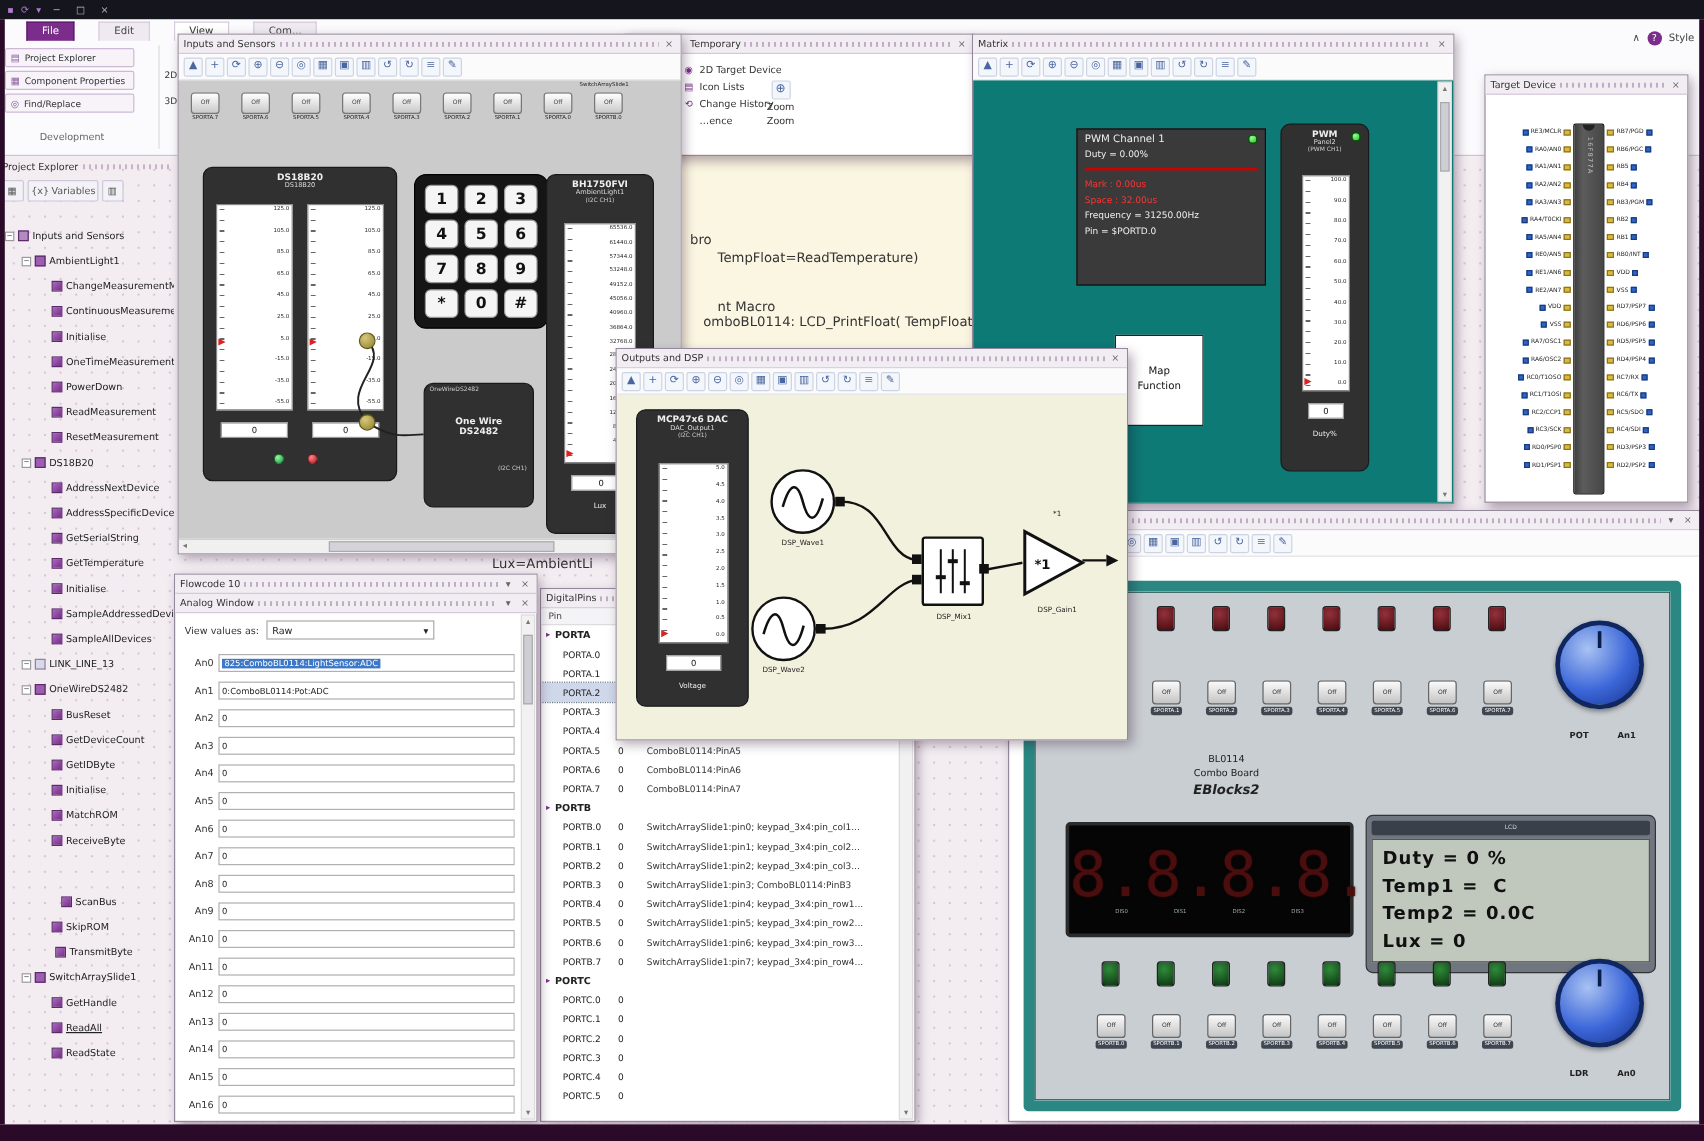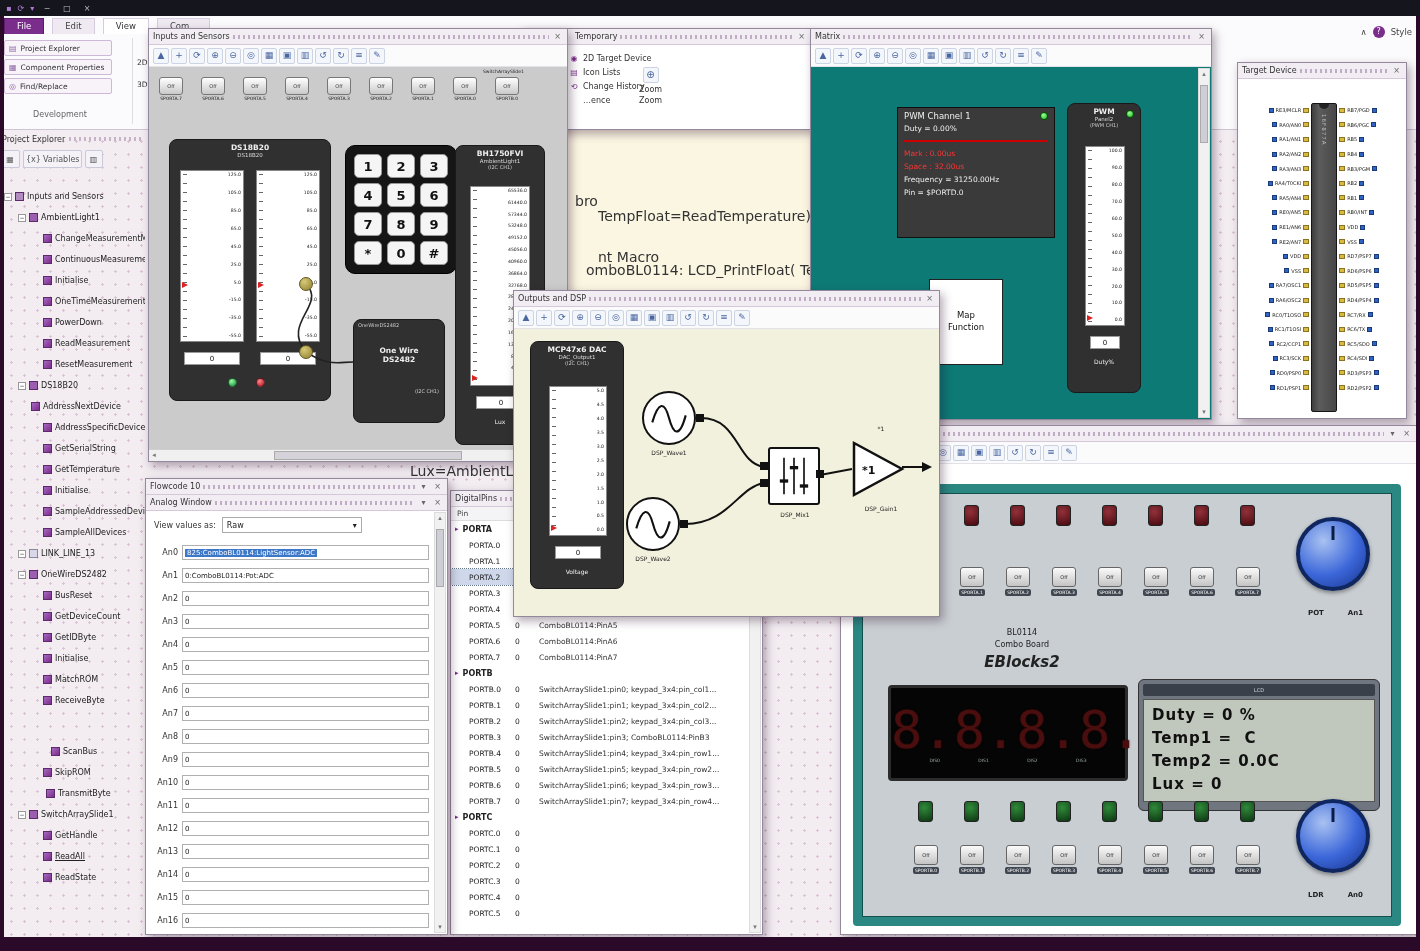--- a/index.html
+++ b/index.html
@@ -11,21 +11,21 @@
 .titlebar{position:absolute;left:0;top:0;width:1420px;height:16px;background:#15151d;color:#ccc;
   display:flex;align-items:center;padding:0 6px;gap:6px;font-size:8px;z-index:70}
 .titlebar .title{flex:1;text-align:center;color:#cfcfd6}
 .qicon{font-size:8px;color:#b07ad0}
 .winbtn{width:14px;text-align:center;color:#bbb;font-size:8px}
 .statusbar{position:absolute;left:0;bottom:0;width:1420px;height:14px;background:#2b0a29;z-index:70}
 .edge{position:absolute;top:16px;bottom:14px;width:4px;background:#2b0a29;z-index:69}
 .edge.l{left:0}.edge.r{right:0}
 
 .ribbon{position:absolute;left: 0;top:16px;width:1420px;height:114px;background:#fbfafc;border-bottom:1px solid #cfc3d6;z-index:1}
-.tabs{position:absolute;left:4px;top:2px;display:flex;gap:8px}
+.tabs{position:absolute;left:22px;top:2px;display:flex;gap:20px}
 .tab{height:16px;padding:2px 12px;font-size:8.5px;color:#444;background:#efeaf2;border:1px solid #d8cbdd;border-bottom:none}
 .tab.accent{background:#7b2d8b;color:#fff;border-color:#5d1a6b}
 .tab.active{background:#fff;color:#333}
 .rbtns{position:absolute;left:4px;top:24px;display:flex;flex-direction:column;gap:3px}
 .rbtn{display:flex;align-items:center;gap:4px;width:108px;height:16px;border:1px solid #cdb9d6;background:#f7f3f9;font-size:7.5px;color:#333;padding:0 4px;border-radius:2px;white-space:nowrap;overflow:hidden}
 .rbtn .ric{color:#8a5fa0;font-size:8px}
 .groupl{position:absolute;left:0;top:94px;width:120px;text-align:center;font-size:8px;color:#666}
 .rsep{position:absolute;left:132px;top:22px;width:1px;height:86px;background:#ddd}
 .sideitem{position:absolute;font-size:7.5px;color:#333}
 .stylebox{position:absolute;right:8px;top:26px;display:flex;gap:6px;align-items:center;font-size:8.5px;color:#444;z-index:2}
@@ -39,21 +39,21 @@
 .trow{height:21px;display:flex;align-items:center;gap:3px;font-size:8px;color:#222;white-space:nowrap}
 .texp{width:8px;height:8px;border:1px solid #999;background:#fff;font-size:6px;line-height:6px;text-align:center;color:#333;flex:none}
 .texp::before{content:"−"}
 .trow[data-type="macro"] .texp{visibility:hidden}
 .ticon{width:9px;height:9px;flex:none;border:1px solid #5a2a6a;background:linear-gradient(135deg,#a66abf,#7b2d8b)}
 .trow[data-type="root"] .ticon{background:#b08cc0}
 .trow[data-type="folder"] .ticon{background:#9c5fb0}
 .trow[data-type="link"] .ticon{background:#d8d8e8;border-color:#889}
 
 .flowbg{position:absolute;left:520px;top:130px;width:292px;height:345px;background:#fbf6e2;border-left:1px solid #ddd2ae;z-index:2}
-.frag{position:absolute;font-size:14px;color:#333;z-index:6;white-space:nowrap}
+.frag{position:absolute;font-size:11px;color:#333;z-index:6;white-space:nowrap}
 
 .panel{position:absolute;background:#fff;border:1px solid #94889c;box-shadow:3px 4px 9px rgba(40,10,40,.35);display:flex;flex-direction:column}
 .pcap{height:16px;background:#f2edf3;border-bottom:1px solid #d5c8da;display:flex;align-items:center;padding:0 4px;font-size:8px;color:#333;flex:none;gap:3px;white-space:nowrap}
 .pdots{flex:1;height:4px;background:repeating-linear-gradient(90deg,#bfaec3 0 2px,transparent 2px 5px)}
 .pbtn{width:11px;text-align:center;color:#666;font-size:8px}
 .ptool{height:22px;background:#fbfbfc;border-bottom:1px solid #e2e2e8;display:flex;align-items:center;padding:0 4px;gap:2px;flex:none}
 .tbtn{width:16px;height:16px;border:1px solid #ccd4e4;background:#f3f6fb;color:#4a66a0;font-size:9px;line-height:13px;text-align:center;border-radius:2px;flex:none}
 .pbody{flex:1;position:relative;overflow:hidden}
 .hscroll{height:12px;background:#f0f0f0;border-top:1px solid #cfcfcf;position:relative;flex:none;font-size:7px;color:#777}
 .hthumb{position:absolute;left:30%;top:1px;height:9px;width:45%;background:#d5d2da;border:1px solid #aaa}
@@ -138,21 +138,21 @@
 .bled.red{background:radial-gradient(circle at 40% 30%,#93313a,#47090f)}
 .bled.green{background:radial-gradient(circle at 40% 30%,#2f8a3a,#0d3512)}
 .bswrow{position:absolute;display:flex;gap:22px}
 .bswitem{display:flex;flex-direction:column;align-items:center;width:24px}
 .bsw{width:24px;height:20px;border:1px solid #666;border-radius:3px;background:linear-gradient(#fbfbfb,#c4c4c4);font-size:5px;color:#333;display:flex;align-items:center;justify-content:center}
 .bswlab{margin-top:2px;font-size:4.5px;color:#fff;background:#3f4650;padding:1px 2px;border-radius:2px;white-space:nowrap}
 .knob{position:absolute;border-radius:50%;width:74px;height:74px;background:radial-gradient(circle at 35% 30%,#a9c2f2,#3c67d9 55%,#16318b);border:4px solid #10265f;box-shadow:0 2px 4px rgba(0,0,0,.4)}
 .knob::after{content:"";position:absolute;left:50%;top:5px;width:3px;height:14px;background:#0a1c4a;transform:translateX(-50%)}
 .klabels{position:absolute;display:flex;gap:24px;font-size:7px;font-weight:bold;color:#222}
 .bname{position:absolute;text-align:center;font-size:8px;color:#222;line-height:1.5}
-.brand{font-style:italic;font-weight:bold;font-size:15px}
+.brand{font-style:italic;font-weight:bold;font-size:11px}
 .sevenseg{position:absolute;background:#050505;border:3px solid #2b2b2b;border-radius:4px;display:flex;flex-direction:column;justify-content:center}
 .segrow{display:flex;justify-content:space-evenly;width:100%}
 .segdig{font-family:"DejaVu Sans Mono",monospace;font-size:52px;color:#4a0e0e;line-height:1;text-shadow:0 0 2px #2a0606}
 .seglabrow{display:flex;justify-content:space-evenly;width:100%;margin-top:2px}
 .seglab{font-size:4.5px;color:#9aa}
 .lcd{position:absolute;background:#6f7680;border:1px solid #333;border-radius:6px;padding:4px}
 .lcdhead{height:12px;background:#3a4049;color:#cfd6df;font-size:5px;display:flex;align-items:center;justify-content:center;border-radius:2px}
 .lcdscreen{margin-top:3px;background:#c0c7bd;border:1px solid #555;height:calc(100% - 19px);padding:4px 8px;font-family:"DejaVu Sans Mono",monospace;font-weight:bold;font-size:15px;color:#101010;line-height:23px;letter-spacing:1px}
 .lcdline{white-space:pre}
 
@@ -298,21 +298,21 @@
         <span class="ticon"></span>
         <span class="tlabel">ResetMeasurement</span>
       </div>
 
       <div class="trow" data-type="folder" style="padding-left: 18px;">
         <span class="texp"></span>
         <span class="ticon"></span>
         <span class="tlabel">DS18B20</span>
       </div>
 
-      <div class="trow" data-type="macro" style="padding-left: 20px;">
+      <div class="trow" data-type="macro" style="padding-left: 32px;">
         <span class="texp"></span>
         <span class="ticon"></span>
         <span class="tlabel">AddressNextDevice</span>
       </div>
 
       <div class="trow" data-type="macro" style="padding-left: 32px;">
         <span class="texp"></span>
         <span class="ticon"></span>
         <span class="tlabel">AddressSpecificDevice</span>
       </div>
@@ -567,21 +567,21 @@
               <div class="tickrow">10.0</div>
 
               <div class="tickrow">0.0</div>
 
           </div>
           <div class="marker" style="bottom:4px"></div>
         </div>
         <div class="valbox" style="left:22px;top:232px;width:30px">0</div>
         <div class="unitlab" style="top:254px">Duty%</div>
       </div>
-      <div class="mapbox" style="left:118px;top:212px;width:74px;height:86px">
+      <div class="mapbox" style="left:118px;top:212px;width:74px;height:76px">
         <span>Map</span>
         <span>Function</span>
       </div>
       <div class="vscroll">
         <span class="va" style="top:1px">▴</span>
         <div class="vthumb"></div>
         <span class="va" style="bottom:1px">▾</span>
       </div>
     </div>
   </div>

